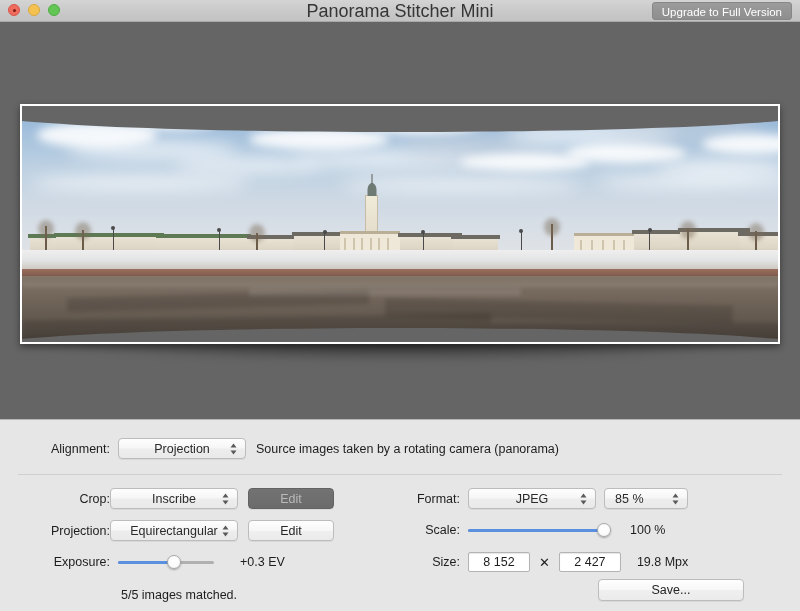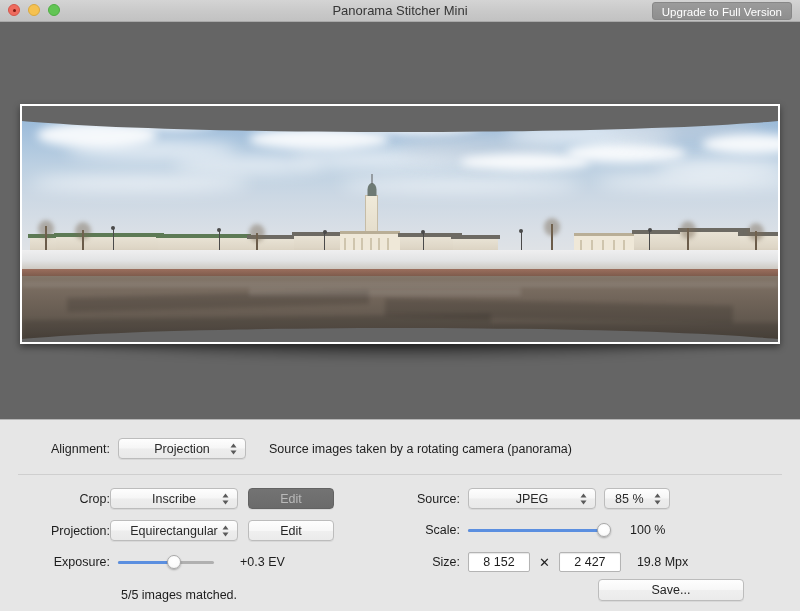--- a/index.html
+++ b/index.html
@@ -53,21 +53,21 @@
     width: 3px; height: 3px;
     border-radius: 50%;
     background: #7d1a12;
   }
   .win-title {
     position: absolute;
     left: 0; top: 0;
     width: 800px;
     line-height: 22px;
     text-align: center;
-    font-size: 13px;
+    font-size: 18px;
     color: #363636;
     font-weight: 400;
   }
   .upgrade-btn {
     position: absolute;
     right: 8px; top: 2px;
     height: 18px;
     line-height: 18px;
     padding: 0 9px;
     border-radius: 3px;
@@ -523,21 +523,21 @@
       <div class="lbl" style="width:110px;">Alignment:</div>
       <div class="popup" style="width:128px; margin-left:8px;">
         <span>Projection</span>
         <span class="chev">
           <svg width="9" height="13" viewBox="0 0 9 13">
               <path d="M4.5 1 L7.5 5 L1.5 5 Z" fill="#5a5a5a"></path>
               <path d="M4.5 12 L7.5 8 L1.5 8 Z" fill="#5a5a5a"></path>
             </svg>
         </span>
       </div>
-      <div class="note" style="margin-left:23px;">Source images taken by a rotating camera (panorama)</div>
+      <div class="note" style="margin-left:10px;">Source images taken by a rotating camera (panorama)</div>
     </div>
 
     <div class="hr" style="top:54px;"></div>
 
     <div class="row" style="left:0; top:68px;">
       <div class="lbl" style="width:110px;">Crop:</div>
       <div class="popup" style="width:128px; margin-left:0;">
         <span>Inscribe</span>
         <span class="chev">
           <svg width="9" height="13" viewBox="0 0 9 13">
@@ -571,31 +571,31 @@
         <div class="knob" id="exp-knob" style="left: 58%;"></div>
       </div>
       <div class="value" style="margin-left:26px;text-align:right;">+0.3 EV</div>
     </div>
 
     <div class="row" style="left:0; top:168px;">
       <div class="note" style="width:358px; text-align:center;">5/5 images matched.</div>
     </div>
 
     <div class="row" style="left:400px; top:68px;">
-      <div class="lbl" style="width:60px;">Source:</div>
+      <div class="lbl" style="width:60px;">Format:</div>
       <div class="popup" style="width:128px; margin-left:8px;">
         <span>JPEG</span>
         <span class="chev">
           <svg width="9" height="13" viewBox="0 0 9 13">
               <path d="M4.5 1 L7.5 5 L1.5 5 Z" fill="#5a5a5a"></path>
               <path d="M4.5 12 L7.5 8 L1.5 8 Z" fill="#5a5a5a"></path>
             </svg>
         </span>
       </div>
-      <div class="popup" style="width:66px; margin-left:8px; justify-content:flex-start; padding-left:10px;">
+      <div class="popup" style="width:84px; margin-left:8px; justify-content:flex-start; padding-left:10px;">
         <span>85 %</span>
         <span class="chev">
           <svg width="9" height="13" viewBox="0 0 9 13">
               <path d="M4.5 1 L7.5 5 L1.5 5 Z" fill="#5a5a5a"></path>
               <path d="M4.5 12 L7.5 8 L1.5 8 Z" fill="#5a5a5a"></path>
             </svg>
         </span>
       </div>
     </div>
 

